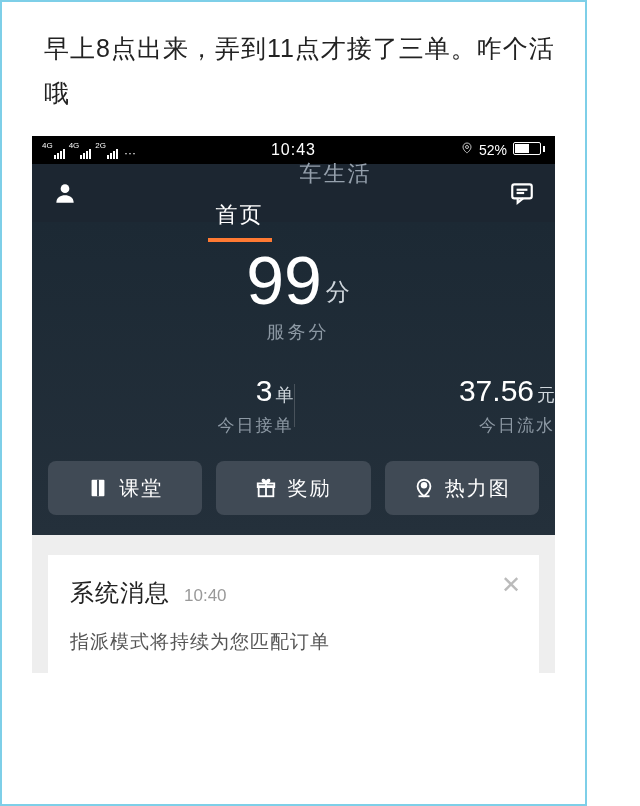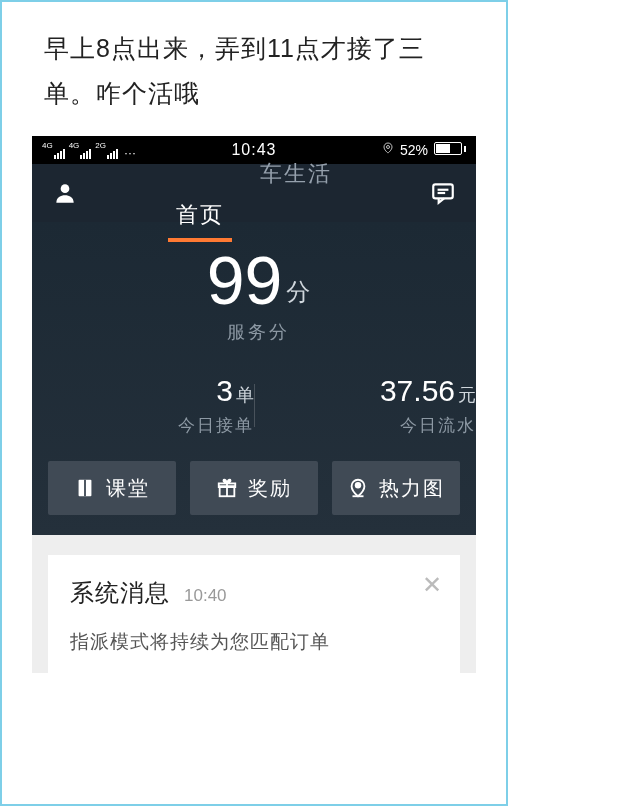--- a/index.html
+++ b/index.html
@@ -5,21 +5,21 @@
   * { margin: 0; padding: 0; box-sizing: border-box; }
   body {
     width: 640px;
     height: 806px;
     background: #ffffff;
     font-family: -apple-system, "PingFang SC", "Microsoft YaHei", sans-serif;
     position: relative;
     overflow: hidden;
   }
   .outer-wrap {
-    width: 508px;
+    width: 587px;
     height: 806px;
     border: 2px solid #7ecfe8;
     padding: 0;
     background: #ffffff;
   }
   .caption-area {
     padding: 24px 30px 20px 42px;
     font-size: 25px;
     color: #222;
     line-height: 1.8;
@@ -128,21 +128,21 @@
   .stats-div {
     position:absolute; left:50%; top:10px; bottom:10px; width:1px;
     background:rgba(255,255,255,0.18);
   }
   .action-row {
     display:flex; gap:14px; padding: 24px 16px 0 16px;
   }
   .action-btn {
     flex:1; background:#404a55; color:#fff; height:54px;
     display:flex; align-items:center; justify-content:center; gap:10px;
-    font-size:20px; letter-spacing:2px; border-radius:2px;
+    font-size:20px; letter-spacing:2px; border-radius:8px;
   }
   .action-btn svg { flex-shrink:0; }
   
   .msg-area {
     background:#eeeeee;
     padding:20px 16px 0 16px;
   }
   .msg-card {
     background:#ffffff;
     padding:22px 22px 18px 22px;

